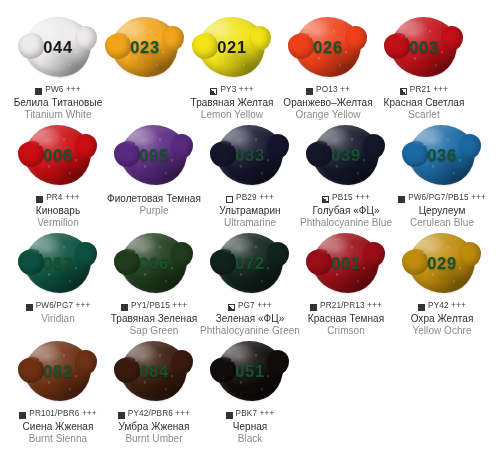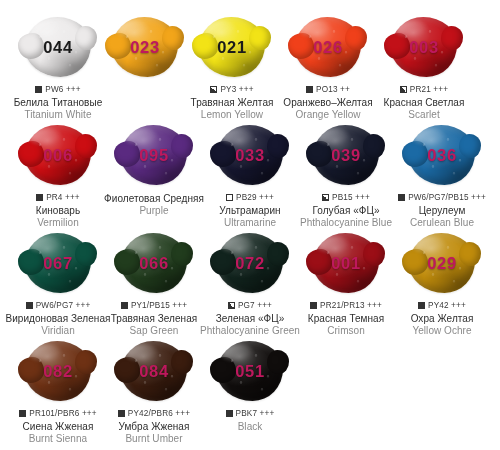--- a/index.html
+++ b/index.html
@@ -128,32 +128,32 @@
 
   .blob-code {
     position: relative;
     z-index: 5;
     font-size: 16.5px;
     font-weight: bold;
     letter-spacing: .6px;
     text-shadow: 0 1px 2px rgba(0,0,0,.35);
   }
   .blob-code.dark { color: #1a1a1a; text-shadow: none; }
-  .blob-code.light { color: #be185d; }
+  .blob-code.light { color: #14532d; }
 
   
   .caption {
     margin-top: 5px;
     text-align: center;
     line-height: 1.18;
     width: 108px;
   }
   .pigment-line {
     display: flex;
-    align-items: center;
+    align-items: flex-end;
     justify-content: center;
     gap: 3px;
     white-space: nowrap;
     margin-bottom: 2px;
   }
   .opacity-sq {
     display: inline-block;
     width: 7px;
     height: 7px;
     border: 1px solid #333333;
@@ -285,21 +285,21 @@
         </div>
       </div>
       <div class="cell">
         <div class="blob-wrap">
           <div class="blob" style="--c: #5a2a80;"></div>
           <div class="blob-speckle"></div>
           <div class="blob-sheen"></div>
           <span class="blob-code light">095</span>
         </div>
         <div class="caption">
-          <div class="name-ru">Фиолетовая Средняя</div>
+          <div class="name-ru">Фиолетовая Темная</div>
           <div class="name-en">Purple</div>
         </div>
       </div>
       <div class="cell">
         <div class="blob-wrap">
           <div class="blob" style="--c: #15162e;"></div>
           <div class="blob-speckle"></div>
           <div class="blob-sheen"></div>
           <span class="blob-code light">033</span>
         </div>
@@ -351,21 +351,20 @@
           <div class="blob" style="--c: #0c5140;"></div>
           <div class="blob-speckle"></div>
           <div class="blob-sheen"></div>
           <span class="blob-code light">067</span>
         </div>
         <div class="caption">
           <div class="pigment-line">
             <span class="opacity-sq opaque"></span>
             <span class="pigment-code">PW6/PG7 +++</span>
           </div>
-          <div class="name-ru">Виридоновая Зеленая</div>
           <div class="name-en">Viridian</div>
         </div>
       </div>
       <div class="cell">
         <div class="blob-wrap">
           <div class="blob" style="--c: #213c1d;"></div>
           <div class="blob-speckle"></div>
           <div class="blob-sheen"></div>
           <span class="blob-code light">066</span>
         </div>
@@ -465,19 +464,20 @@
           <div class="blob" style="--c: #100d0c;"></div>
           <div class="blob-speckle"></div>
           <div class="blob-sheen"></div>
           <span class="blob-code light">051</span>
         </div>
         <div class="caption">
           <div class="pigment-line">
             <span class="opacity-sq opaque"></span>
             <span class="pigment-code">PBK7 +++</span>
           </div>
+          <div class="name-ru">Черная</div>
           <div class="name-en">Black</div>
         </div>
       </div>
       <div class="cell"></div>
       <div class="cell"></div>
     </div>
   </div>
 
 </body></html>

